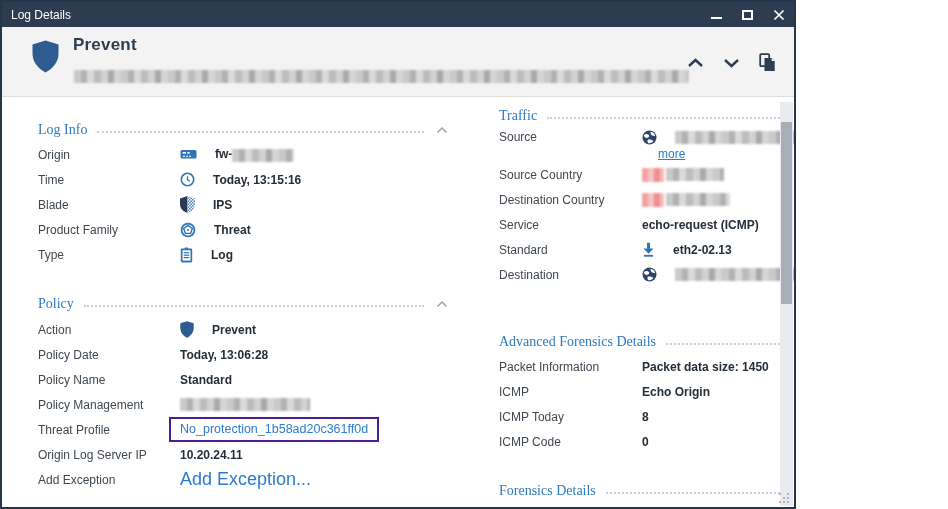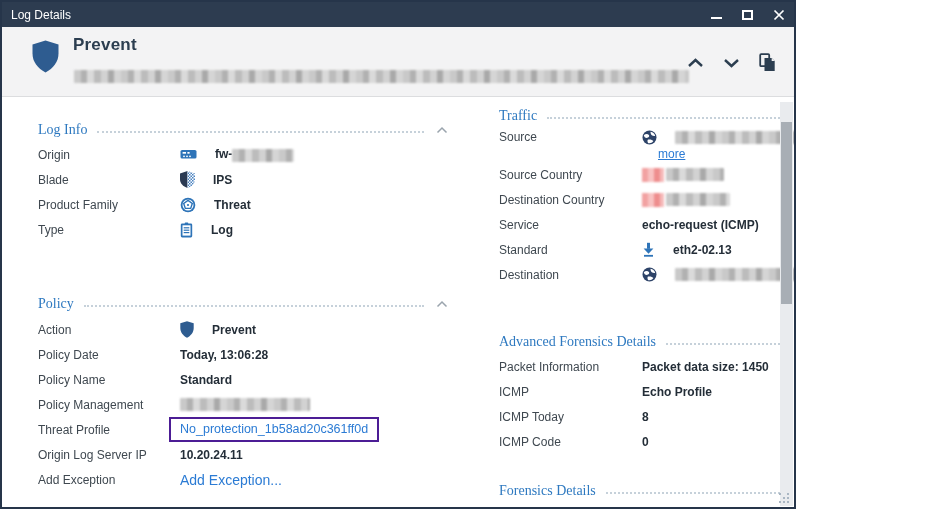--- a/index.html
+++ b/index.html
@@ -144,20 +144,32 @@
             <svg width="17" height="12" viewBox="0 0 17 12">
               <rect x="0.5" y="2" width="16" height="8.5" rx="1.6" fill="#2e74b8"></rect>
               <rect x="2.6" y="4" width="3.4" height="1.7" fill="#fff"></rect>
               <rect x="7.4" y="4" width="2.2" height="1.7" fill="#fff"></rect>
               <circle cx="4" cy="8.3" r="0.9" fill="#fff"></circle>
               <circle cx="7" cy="8.3" r="0.9" fill="#fff"></circle>
               <circle cx="10" cy="8.3" r="0.9" fill="#fff"></circle>
             </svg>
           </span>
           <span><span>fw-</span><span class="rd" style="width:62px;"></span></span>
+        </span>
+      </div>
+      <div class="row">
+        <span class="row-label">Time</span>
+        <span class="val">
+          <span class="ico">
+            <svg width="15" height="15" viewBox="0 0 15 15">
+              <circle cx="7.5" cy="7.5" r="6.2" fill="none" stroke="#2e74b8" stroke-width="1.6"></circle>
+              <path d="M7.5 4.2 V7.8 L9.9 9.2" stroke="#2e74b8" stroke-width="1.3" fill="none"></path>
+            </svg>
+          </span>
+          <span>Today, 13:15:16</span>
         </span>
       </div>
       <div class="row">
         <span class="row-label">Blade</span>
         <span class="val">
           <span class="ico">
             <svg width="15" height="17" viewBox="0 0 15 17">
               <defs>
                 <clipPath id="shieldclip">
                     <path d="M7.5 0 L15 2.5 V8 C15 12.6 12 15.4 7.5 17 C3 15.4 0 12.6 0 8 V2.5 Z"></path>
@@ -249,21 +261,21 @@
         <span class="hl-box">
           <a class="link" style="font-size:12.5px;">No_protection_1b58ad20c361ff0d</a>
         </span>
       </div>
       <div class="row">
         <span class="row-label">Origin Log Server IP</span>
         <span class="val">10.20.24.11</span>
       </div>
       <div class="row">
         <span class="row-label">Add Exception</span>
-        <a class="link" style="font-size:14px;">Add Exception...</a>
+        <a class="link" style="font-size:18px;">Add Exception...</a>
       </div>
     </div>
   </div>
 
   <div class="section col-right" id="sec-traffic">
     <div class="sec-header">
       <span class="sec-title">Traffic</span>
       <span class="sec-dots"></span>
       <span class="sec-chev">
         <svg width="12" height="8" viewBox="0 0 12 8">
@@ -345,21 +357,21 @@
         </svg>
       </span>
     </div>
     <div class="rows">
       <div class="row">
         <span class="row-label">Packet Information</span>
         <span class="val">Packet data size: 1450</span>
       </div>
       <div class="row">
         <span class="row-label">ICMP</span>
-        <span class="val">Echo Profile</span>
+        <span class="val">Echo Origin</span>
       </div>
       <div class="row">
         <span class="row-label">ICMP Today</span>
         <span class="val">8</span>
       </div>
       <div class="row">
         <span class="row-label">ICMP Code</span>
         <span class="val">0</span>
       </div>
     </div>

